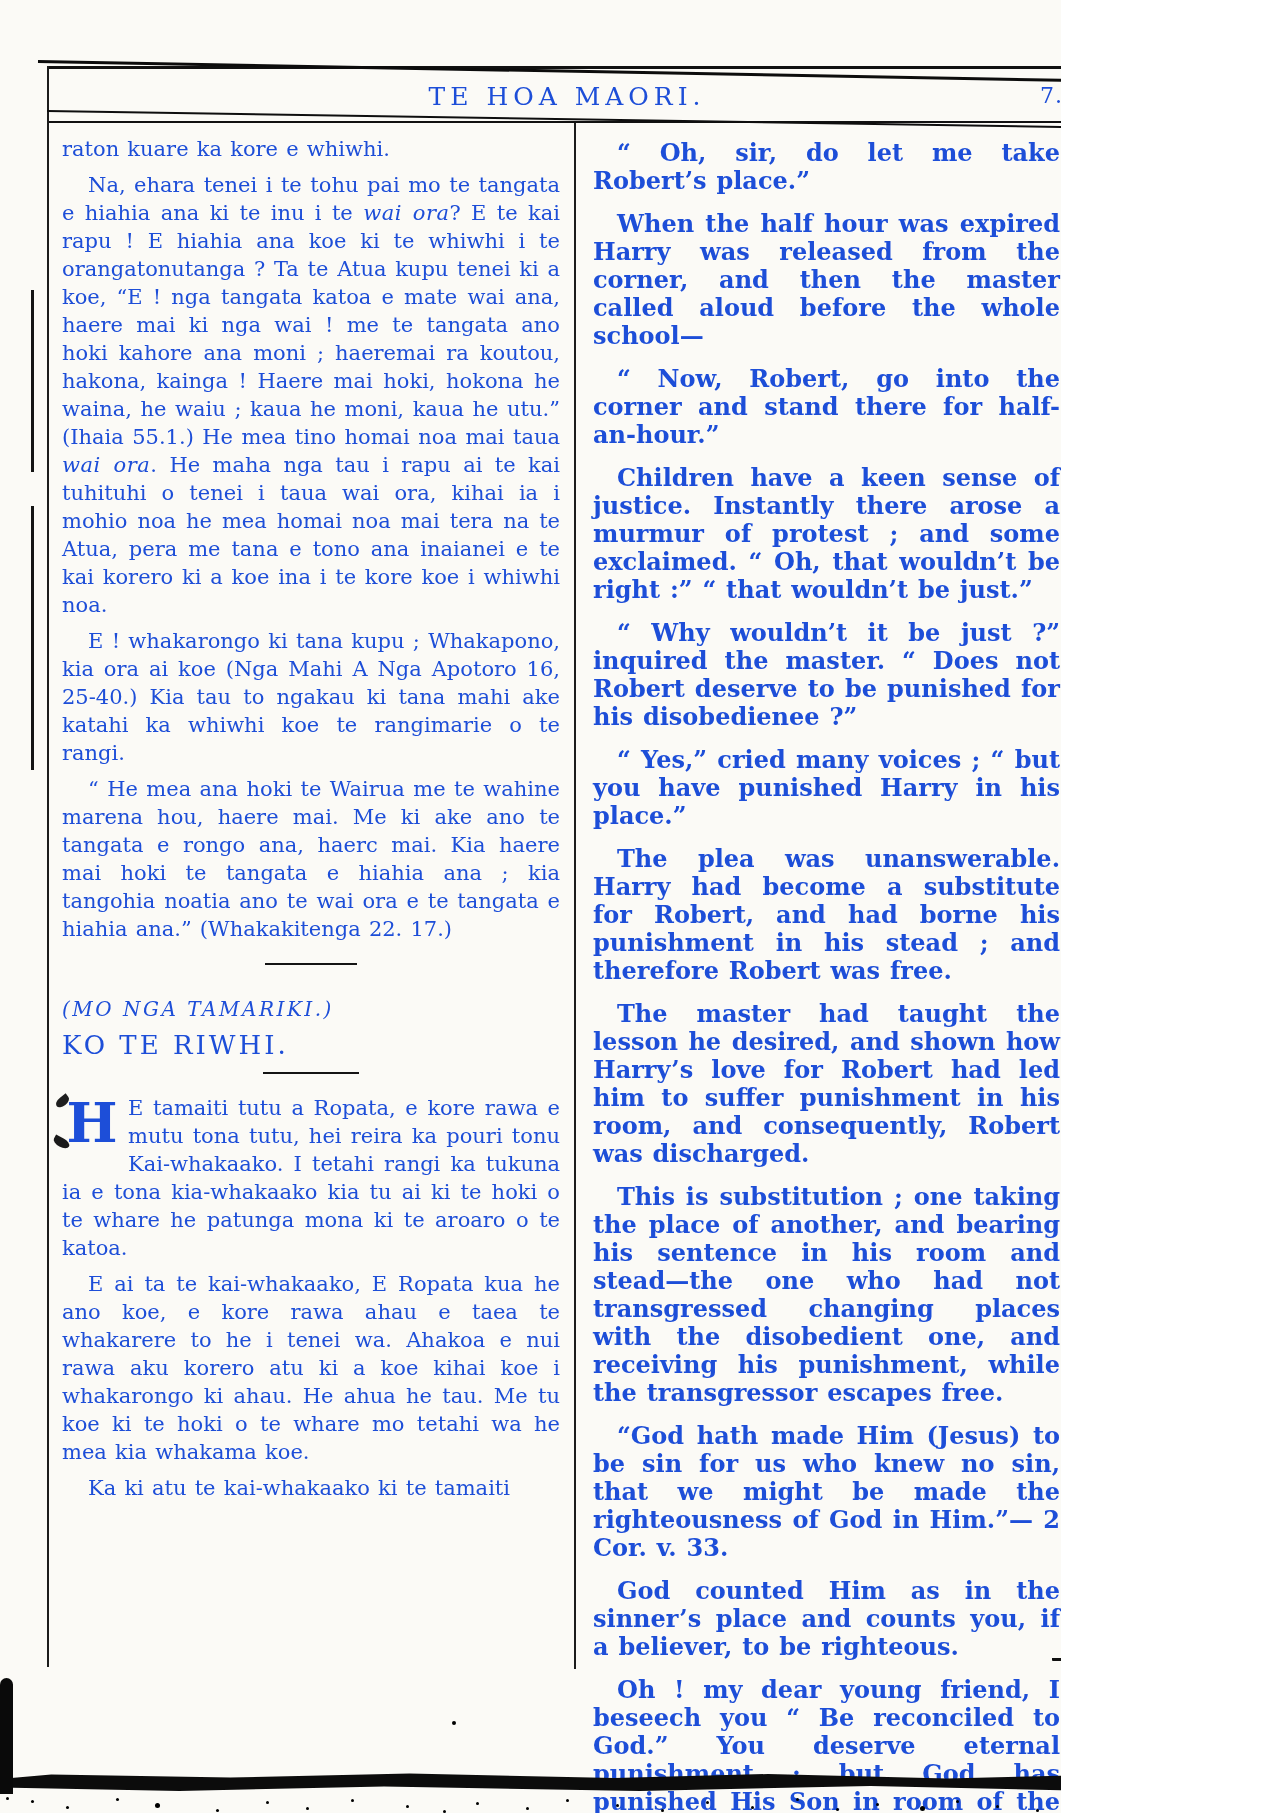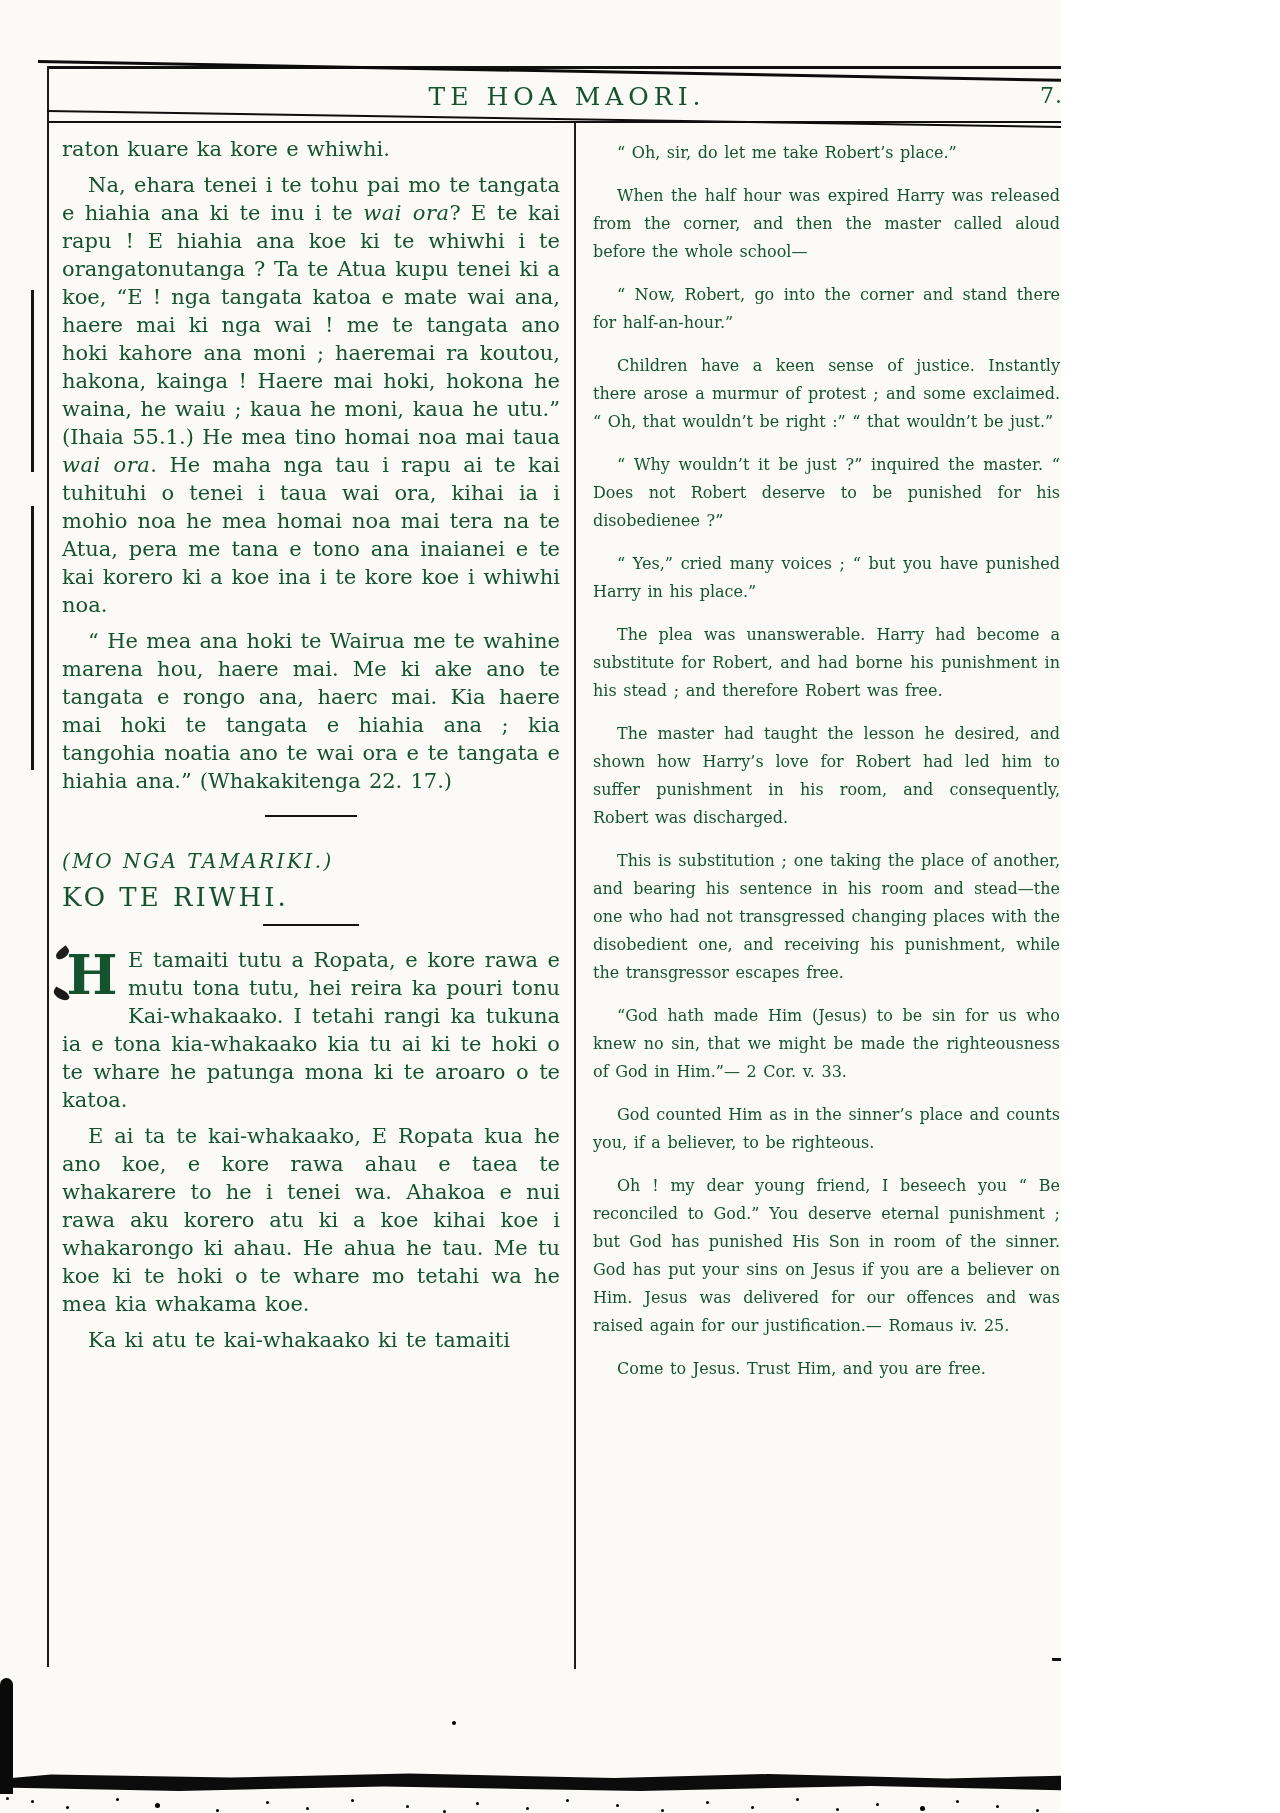--- a/index.html
+++ b/index.html
@@ -1,32 +1,32 @@
 <!DOCTYPE html>
 <html><head>
 <meta charset="utf-8">
 <style>
   html,body{margin:0;padding:0;}
   body{width:1280px;height:1813px;overflow:hidden;}
   .scan{position:relative;width:1061px;height:1813px;background:#fbfaf6;overflow:hidden;
-        font-family:"DejaVu Serif", serif;color:#14532d;}
+        font-family:"DejaVu Serif", serif;color:#1d4ed8;}
 
   
   .page-frame{position:absolute;left:47px;top:66px;width:1040px;height:1601px;
               border-left:2px solid #1c1c1c;border-right:2px solid #1c1c1c;box-sizing:border-box;}
   .masthead{position:relative;height:52px;border-top:3px solid #111;border-bottom:2px solid #111;}
   .masthead .title{position:absolute;left:0;right:0;top:13px;text-align:center;
                    font-size:25px;letter-spacing:5px;}
   .masthead .pagenum{position:absolute;right:22px;top:14px;font-size:22px;letter-spacing:1px;}
 
   .body-cols{display:flex;height:1546px;}
   .col{box-sizing:border-box;}
   .col-left{width:527px;border-right:2px solid #1c1c1c;padding:12px 14px 0 13px;
             font-size:21px;line-height:28px;}
-  .col-right{flex:1;padding:16px 25px 0 17px;font-size:16px;line-height:28px;}
+  .col-right{flex:1;padding:16px 25px 0 17px;font-size:24px;line-height:28px;font-weight:bold;}
 
   p.para{margin:0 0 8px 0;text-align:justify;text-indent:26px;word-spacing:1.5px;}
   .col-right p.para{margin-bottom:15px;text-indent:24px;}
   p.para.noindent{text-indent:0;}
   p.para i{letter-spacing:.5px;}
 
   
   .divider-rule{width:92px;height:2px;background:#141414;margin:20px auto 30px auto;}
   .kicker{font-size:20px;letter-spacing:2.5px;margin:0 0 8px 0;font-style:italic;}
   .section-heading{text-align:left;font-size:26px;letter-spacing:3px;margin:0;}
@@ -106,20 +106,21 @@
       <span class="title">TE HOA MAORI.</span>
       <span class="pagenum">7.</span>
     </div>
 
     <div class="body-cols">
 
       <div class="col col-left">
         <div>
             <p class="para noindent">raton kuare ka kore e whiwhi.</p>
             <p class="para">Na, ehara tenei i te tohu pai mo te tangata e hiahia ana ki te inu i te <i>wai ora</i>? E te kai rapu ! E hiahia ana koe ki te whiwhi i te orangatonutanga ? Ta te Atua kupu tenei ki a koe, “E ! nga tangata katoa e mate wai ana, haere mai ki nga wai ! me te tangata ano hoki kahore ana moni ; haeremai ra koutou, hakona, kainga ! Haere mai hoki, hokona he waina, he waiu ; kaua he moni, kaua he utu.” (Ihaia 55.1.) He mea tino homai noa mai taua <i>wai ora</i>. He maha nga tau i rapu ai te kai tuhituhi o tenei i taua wai ora, kihai ia i mohio noa he mea homai noa mai tera na te Atua, pera me tana e tono ana inaianei e te kai korero ki a koe ina i te kore koe i whiwhi noa.</p>
+            <p class="para">E !  whakarongo ki tana kupu ;  Whakapono, kia ora ai koe (Nga Mahi A Nga Apotoro 16, 25-40.)  Kia tau to ngakau ki tana mahi ake katahi ka whiwhi koe te rangimarie o te rangi.</p>
             <p class="para">“ He mea ana hoki te Wairua me te wahine marena hou, haere mai.  Me ki ake ano te tangata e rongo ana, haerc mai. Kia haere mai hoki te tangata e hiahia ana ; kia tangohia noatia ano te wai ora e te tangata e hiahia ana.”  (Whakakitenga 22. 17.)</p>
           </div>
 
         <div class="divider-rule"></div>
         <div class="kicker">(MO  NGA  TAMARIKI.)</div>
         <div class="section-heading">KO TE RIWHI.</div>
         <div class="heading-rule"></div>
 
         <div>
             <p class="para noindent"><span class="dropcap">H</span>E tamaiti tutu a Ropata, e kore rawa e mutu tona tutu, hei reira ka pouri tonu Kai-whakaako.  I tetahi rangi ka tukuna ia e tona kia-whakaako kia tu ai ki te hoki o te whare he patunga mona ki te aroaro o te katoa.</p>

